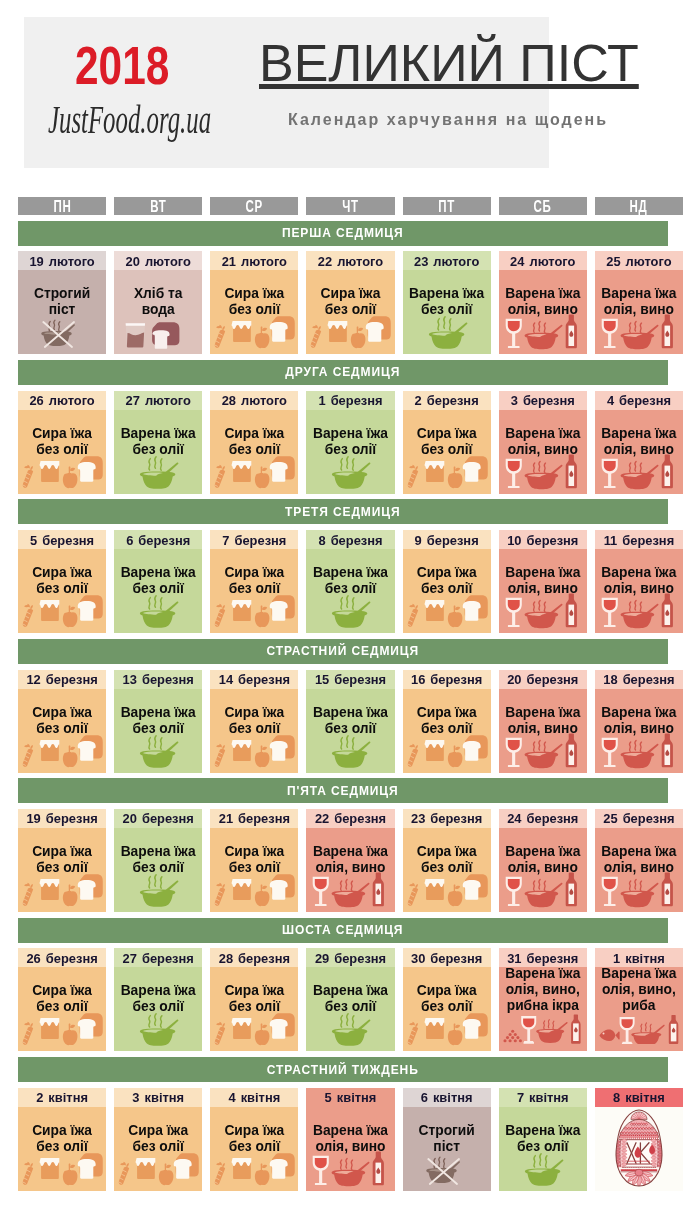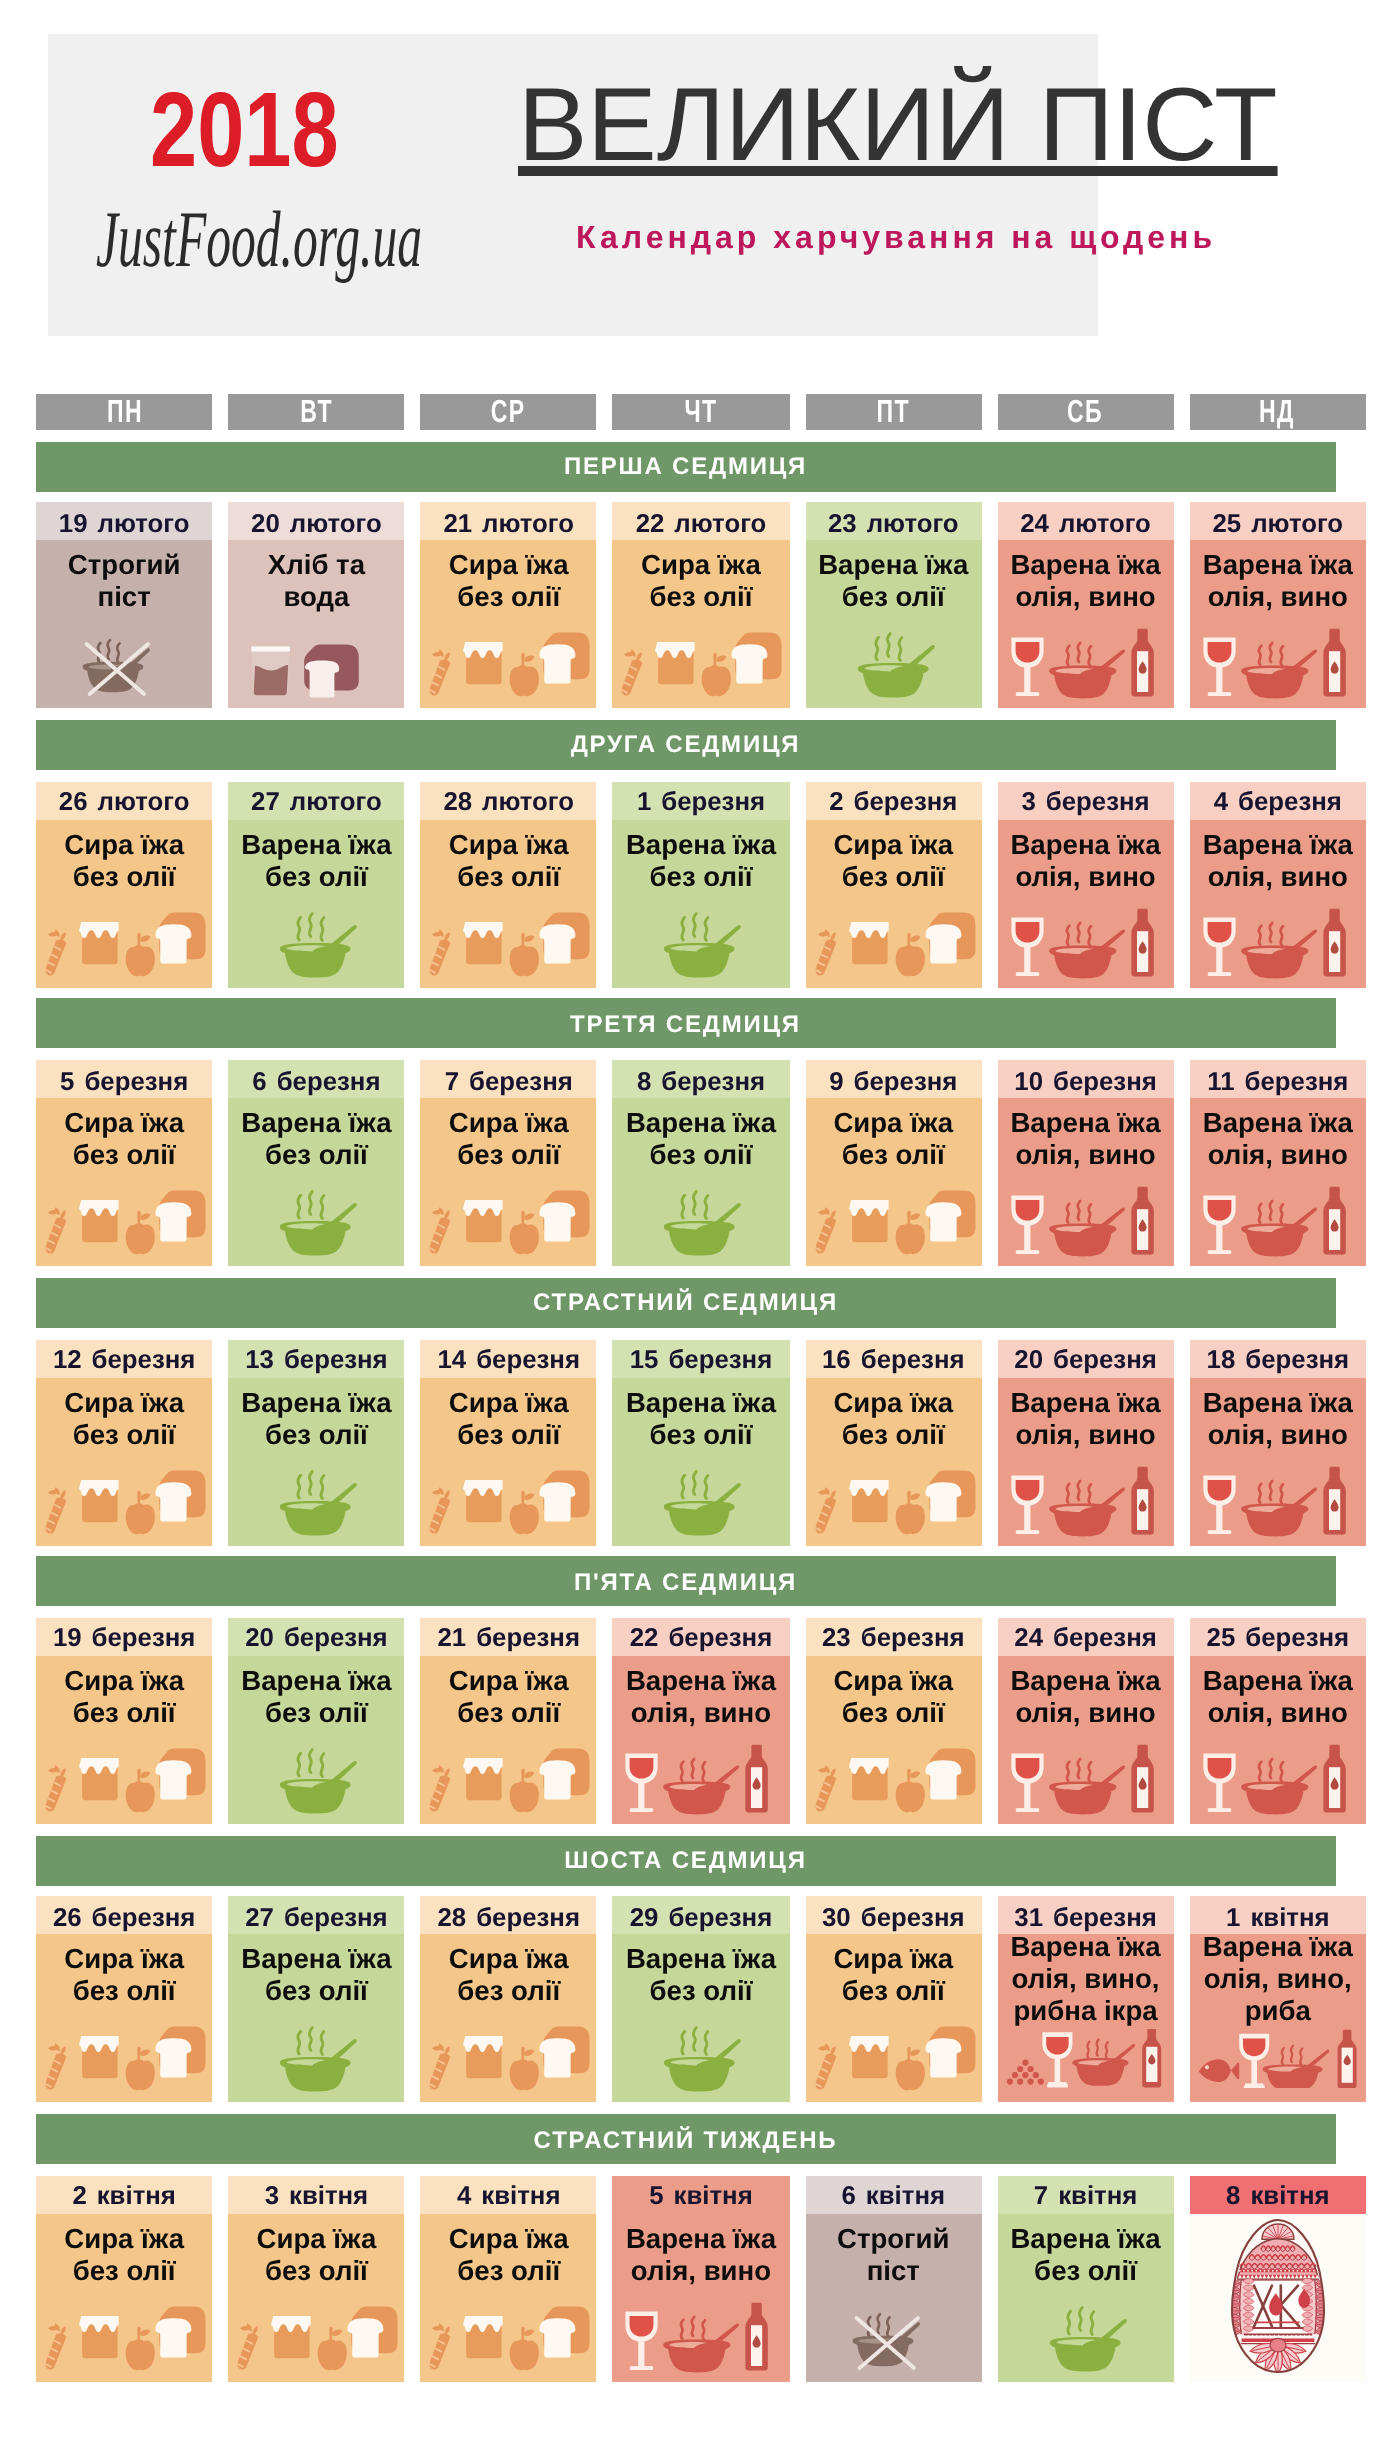--- a/index.html
+++ b/index.html
@@ -8,39 +8,39 @@
   .hdr{position:absolute;left:24px;top:17px;width:525px;height:151px;background:#f0f0f0;}
   .year{position:absolute;left:51px;top:30px;font-size:53px;font-weight:bold;color:#dc1c27;
         line-height:38px;height:38px;transform:scaleX(0.80);transform-origin:0 0;
         white-space:nowrap;}
   .logo{position:absolute;left:24px;top:87px;font-size:40px;color:#2b2b2b;
         font-family:"Liberation Serif",serif;font-style:italic;line-height:31px;
         transform:scaleX(0.62);transform-origin:0 0;white-space:nowrap;}
   .title{position:absolute;left:235px;top:28px;font-size:52px;color:#333333;
          font-weight:400;line-height:37px;height:37px;white-space:nowrap;
          transform:scaleX(1.0);transform-origin:0 0;text-decoration:underline;}
-  .sub{position:absolute;left:264px;top:95px;font-size:16px;color:#be185d;
+  .sub{position:absolute;left:264px;top:95px;font-size:16px;color:#737373;
        font-weight:bold;letter-spacing:2px;line-height:15px;white-space:nowrap;}
 
   .grid{position:absolute;left:18px;top:196.8px;width:649.5px;}
   .row7{display:grid;grid-template-columns:repeat(7,88.15px);gap:8px;}
   .wd{height:18px;background:#999999;color:#ffffff;font-size:16px;font-weight:bold;
       display:flex;align-items:center;justify-content:center;letter-spacing:1px;}
   .wd span{display:block;transform:scaleX(0.72);position:relative;top:1px;}
   .wkhdr{height:25px;background:#709768;color:#fff;font-size:12px;font-weight:bold;
          display:flex;align-items:center;justify-content:center;letter-spacing:0.9px;
          margin-top:5.72px;}
   .cells{margin-top:5.72px;}
   .cell{height:103px;position:relative;overflow:hidden;}
   .cdate{height:20px;display:flex;align-items:center;justify-content:center;
          font-size:12.9px;font-weight:bold;color:#181430;}
   .cdate span:first-child{margin-right:5px;}
   .cbody{position:absolute;left:0;right:0;top:19px;bottom:0;}
   .ctext{text-align:center;font-size:13.8px;font-weight:bold;color:#0d0d0d;
-         line-height:16px;padding-top:5px;}
+         line-height:16px;padding-top:16px;}
   .icons{position:absolute;left:0;right:0;bottom:4px;height:36px;
          display:flex;align-items:flex-end;justify-content:center;}
   .icons svg{display:block;}
 
   
   .c-raw      .cdate{background:#fae2c0;} .c-raw      .cbody{background:#f5c68a;}
   .c-cooked   .cdate{background:#d4e2b2;} .c-cooked   .cbody{background:#c5d89a;}
   .c-oilwine  .cdate{background:#f8cfc3;} .c-oilwine  .cbody{background:#eb9d8a;}
   .c-oilwine2 .cdate{background:#eb9d8a;} .c-oilwine2 .cbody{background:#eb9d8a;}
   .c-caviar   .cdate{background:#f8cfc3;} .c-caviar   .cbody{background:#eb9d8a;}

